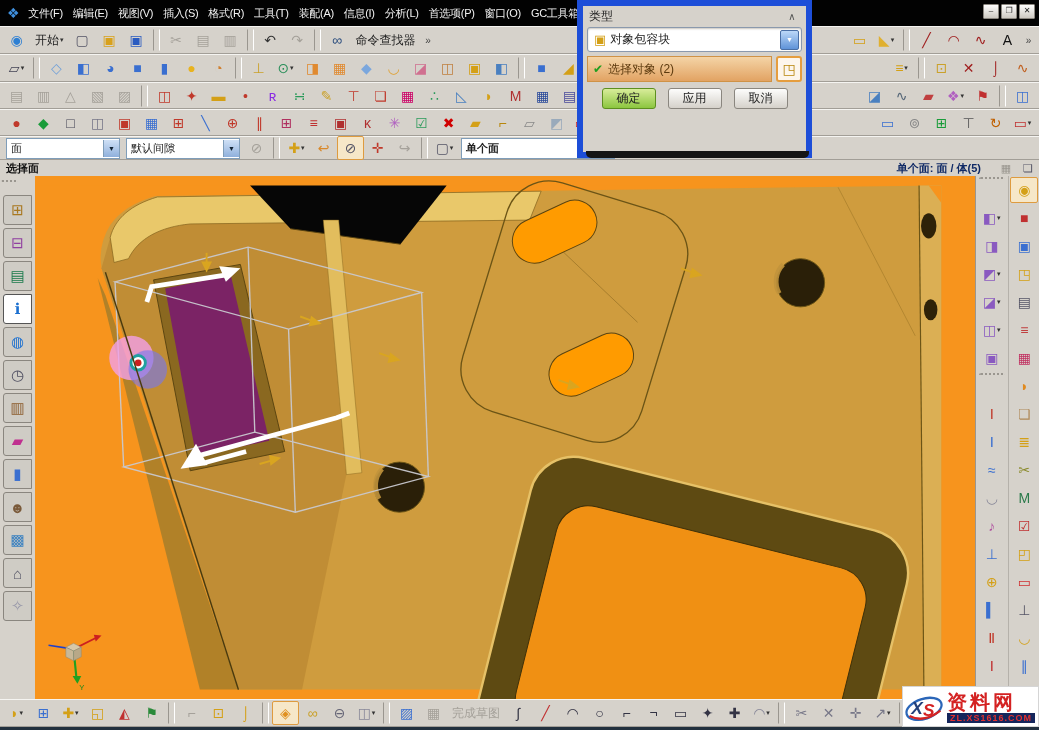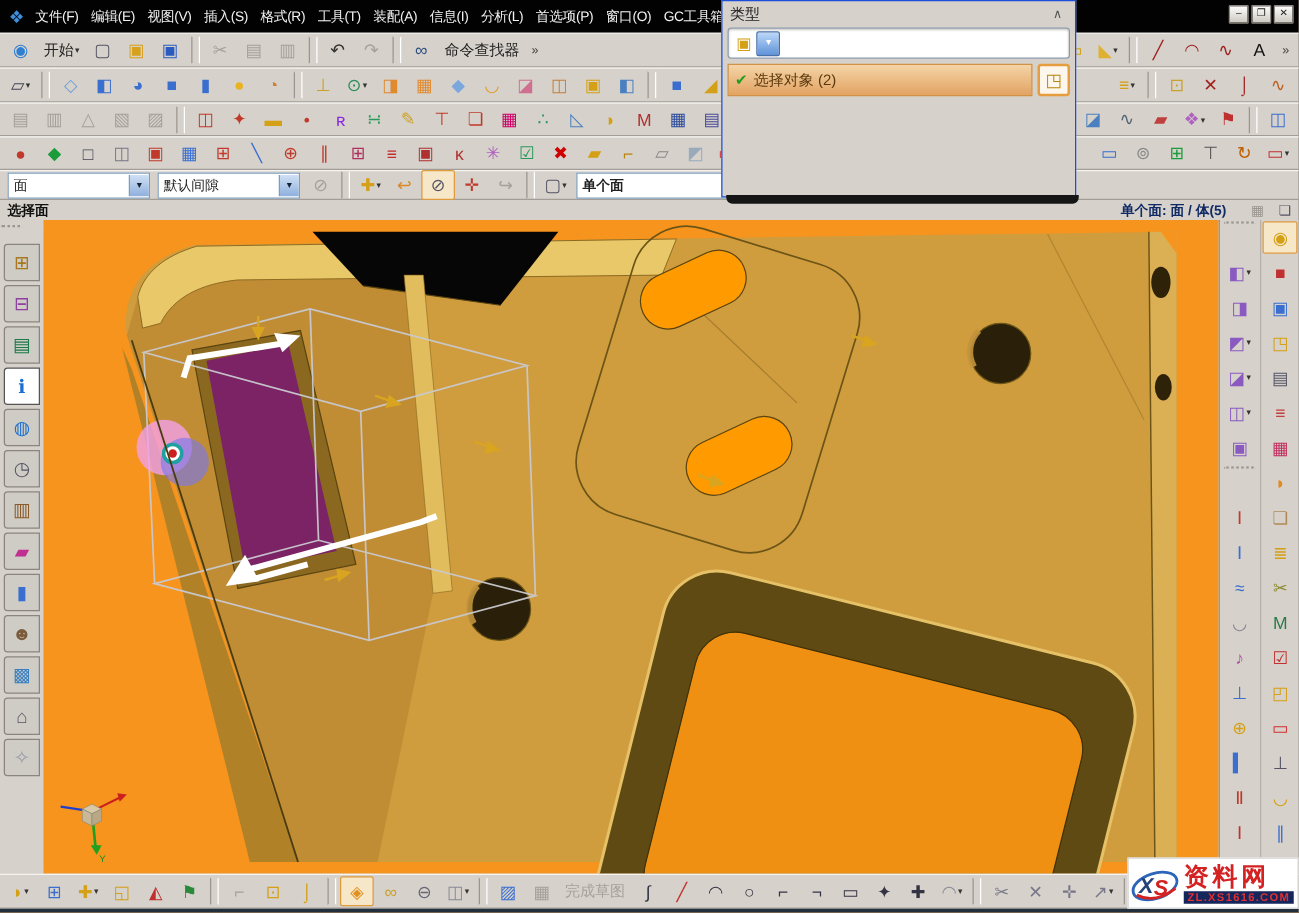--- a/index.html
+++ b/index.html
@@ -48,22 +48,22 @@
   .viewport{position:absolute;left:35px;top:176px;width:940px;height:523px;background:#f7941d;}
   .rsidebar{position:absolute;left:975px;top:176px;width:64px;height:523px;background:#d6d2cb;
             border-left:1px solid #9a968f;display:flex;overflow:hidden;}
   .rcol{width:32px;display:flex;flex-direction:column;align-items:center;}
   .rcol1{border-right:1px solid #b5b1aa;}
   .rcol .ticon{width:26px;height:24px;margin:1px 0;}
   
   .bottombar{top:699px;height:28px;}
   .bedge{position:absolute;left:0;top:727px;width:1039px;height:3px;background:#22303e;}
   
-  .dialog{position:absolute;left:577px;top:0;width:284px;height:158px;background:#d6d2cb;
-          border:1px solid #1d4ed8;z-index:50;box-sizing:border-box;}
+  .dialog{position:absolute;left:577px;top:0;width:235px;height:158px;background:#d6d2cb;
+          border:6px solid #1d4ed8;z-index:50;box-sizing:border-box;}
   .dlg-title{height:20px;display:flex;align-items:center;padding:0 6px;color:#222;}
   .dlg-collapse{margin-left:auto;color:#555;font-size:10px;width:16px;text-align:center;}
   .dlg-dd{margin:1px 4px 3px 4px;height:23px;background:#fff;border:1px solid #8a99ad;border-radius:3px;
           display:flex;align-items:center;padding:0 2px;box-shadow:inset 0 1px 2px #c9c5be;}
   .dd-icon{color:#d4a017;margin:0 4px;font-size:13px;}
   .dd-text{flex:1;font-size:12px;}
   .dd-btn{width:17px;height:18px;background:linear-gradient(#bcd8f8,#5f93d8);border:1px solid #4a6fa5;
           border-radius:2px;color:#fff;font-size:7px;display:flex;align-items:center;justify-content:center;}
   .dlg-select{margin:0 4px;height:28px;display:flex;align-items:center;gap:4px;}
   .sel-band{flex:1;height:24px;background:linear-gradient(#f4d4a6,#e2a363);border:1px solid #cf9246;
@@ -333,28 +333,34 @@
   </div>
   <div class="bedge"></div>
 
   <div class="dialog">
     <div class="dlg-title">
       <span>类型</span>
       <span class="dlg-collapse">∧</span>
     </div>
     <div class="dlg-dd">
       <span class="dd-icon">▣</span>
+      <span class="dd-text">对象包容块</span>
       <span class="dd-btn">▼</span>
     </div>
     <div class="dlg-select">
       <span class="sel-band">
         <span class="chk">✔</span>
         <span>选择对象 (2)</span>
       </span>
       <button class="obj-btn">◳</button>
+    </div>
+    <div class="dlg-btns">
+      <button class="btn-ok">确定</button>
+      <button>应用</button>
+      <button>取消</button>
     </div>
     <div class="dlg-shadow"></div>
   </div>
 
   <div class="watermark">
     <svg width="42" height="40" viewBox="0 0 44 44">
       <ellipse cx="22" cy="24" rx="20" ry="11" fill="none" stroke="#2b66b8" stroke-width="2.5" transform="rotate(-18 22 24)"></ellipse>
       <path d="M6,32 Q22,40 40,26" fill="none" stroke="#d42222" stroke-width="2.5"></path>
       <text x="8" y="30" font-size="19" font-style="italic" font-weight="bold" fill="#23407a">X</text>
       <text x="21" y="32" font-size="19" font-style="italic" font-weight="bold" fill="#d42222">S</text>

